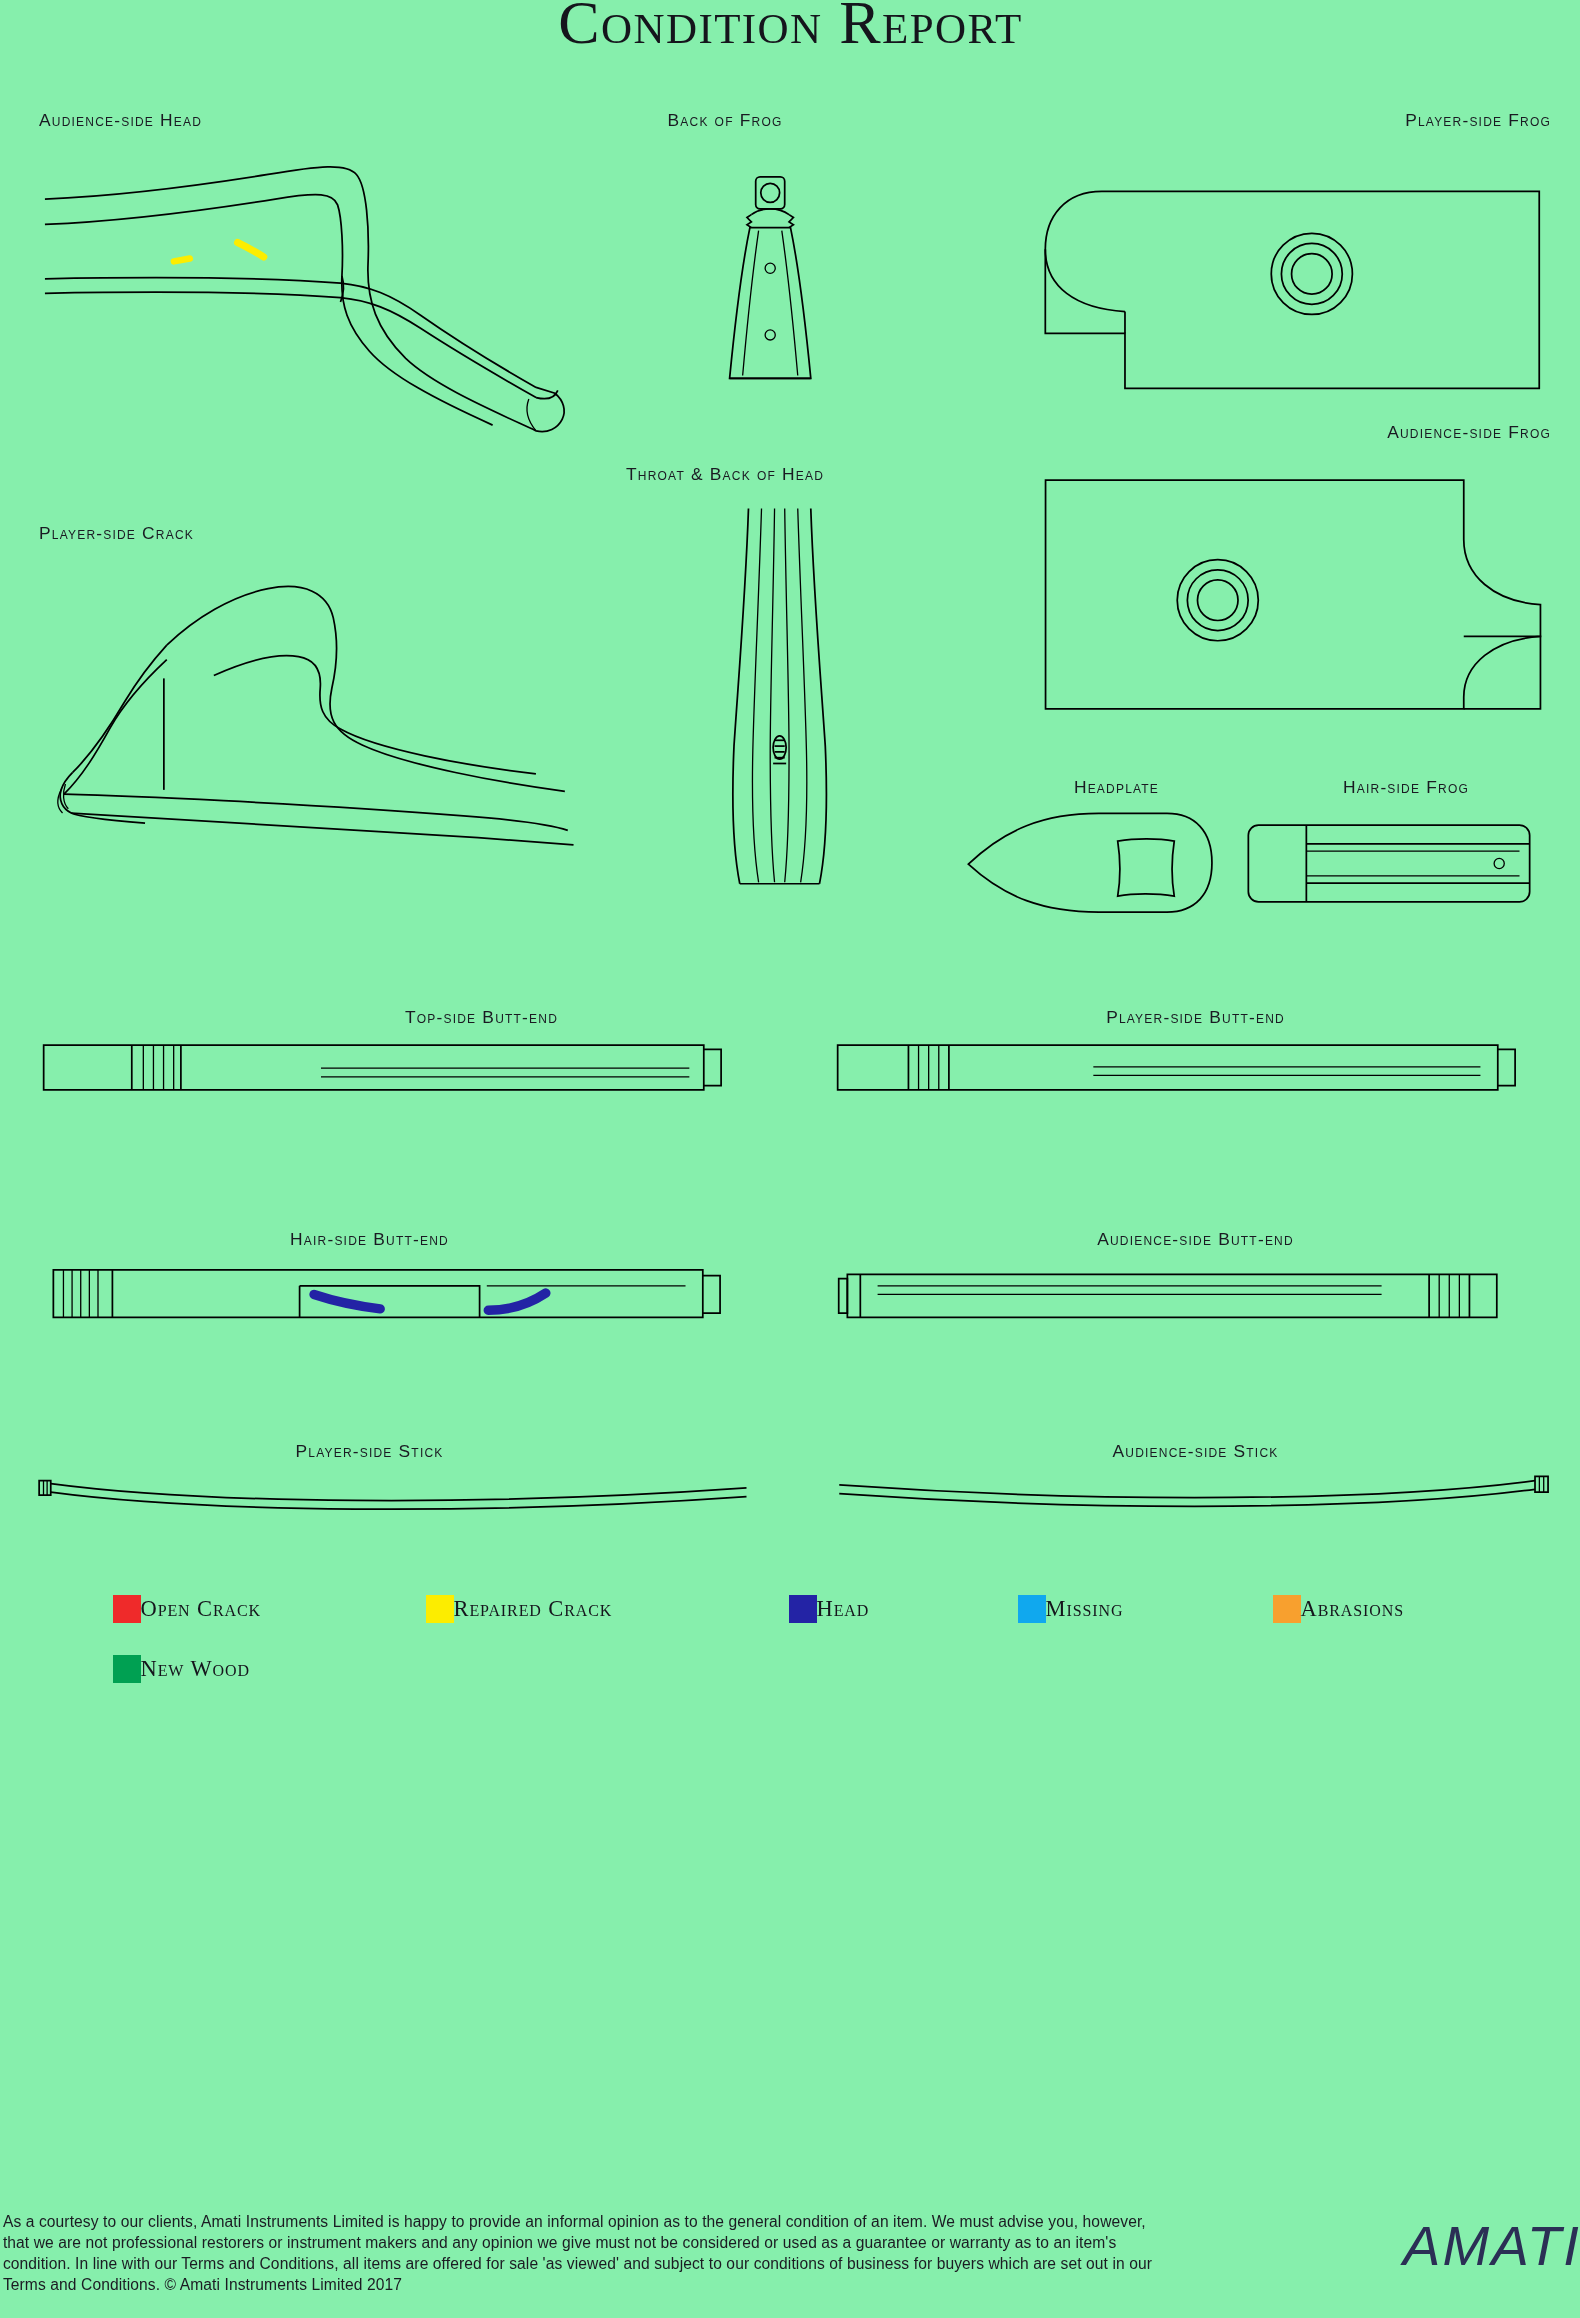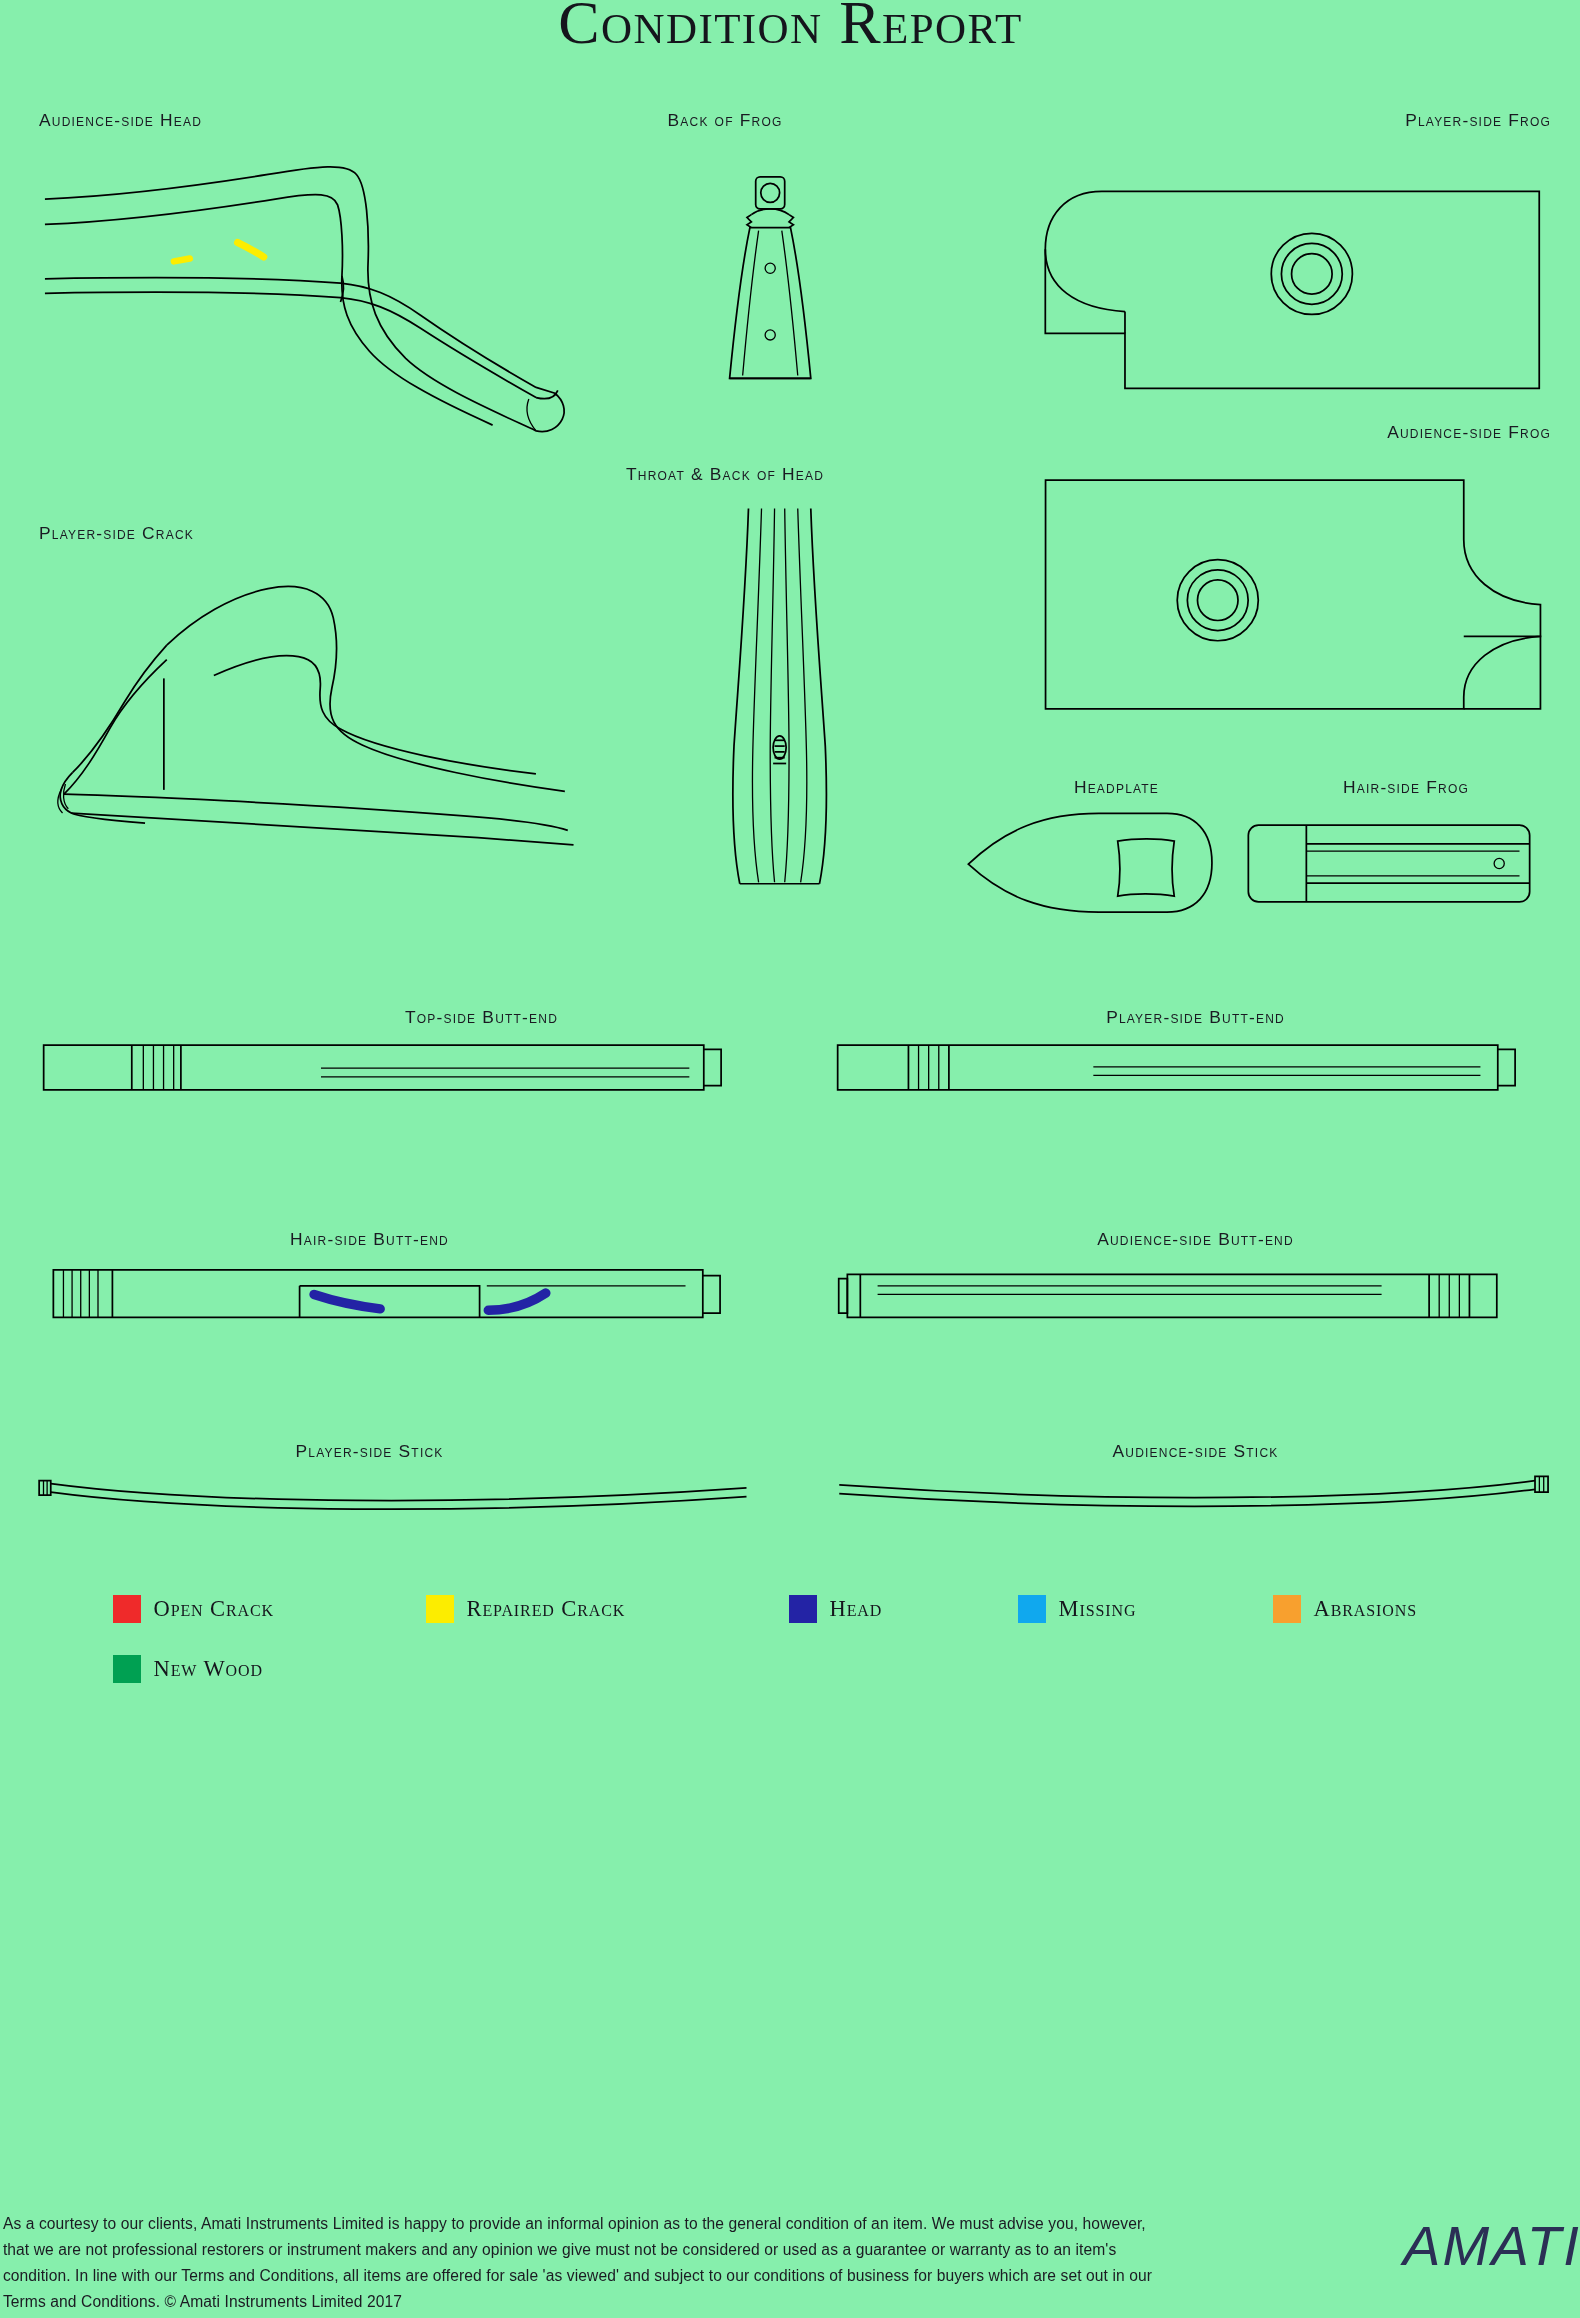--- a/index.html
+++ b/index.html
@@ -58,21 +58,20 @@
   .legend-swatch {
     width: 27.5px;
     height: 27.5px;
     display: inline-block;
   }
   .legend-text {
     font-family: "Liberation Serif", serif;
     font-variant: small-caps;
     font-size: 22.5px;
     letter-spacing: 0.9px;
-    margin-left: 13px;
     color: #15151c;
     white-space: nowrap;
   }
 
   
   #comments-box {
     position: absolute;
     left: 107px;
     top: 1805px;
     width: 1359px;
@@ -115,21 +114,21 @@
     top: 2211px;
     width: 1581px;
   }
   #footer-text {
     position: absolute;
     left: 2.9px;
     top: 0;
     width: 1160px;
     font-family: "Liberation Sans", sans-serif;
     font-size: 15.6px;
-    line-height: 26px;
+    line-height: 21px;
     color: #1b1b22;
     letter-spacing: 0.1px;
   }
   #brand {
     position: absolute;
     right: 0px;
     top: 7.2px;
     font-family: "Liberation Sans", sans-serif;
     font-size: 56px;
     letter-spacing: 2.2px;

